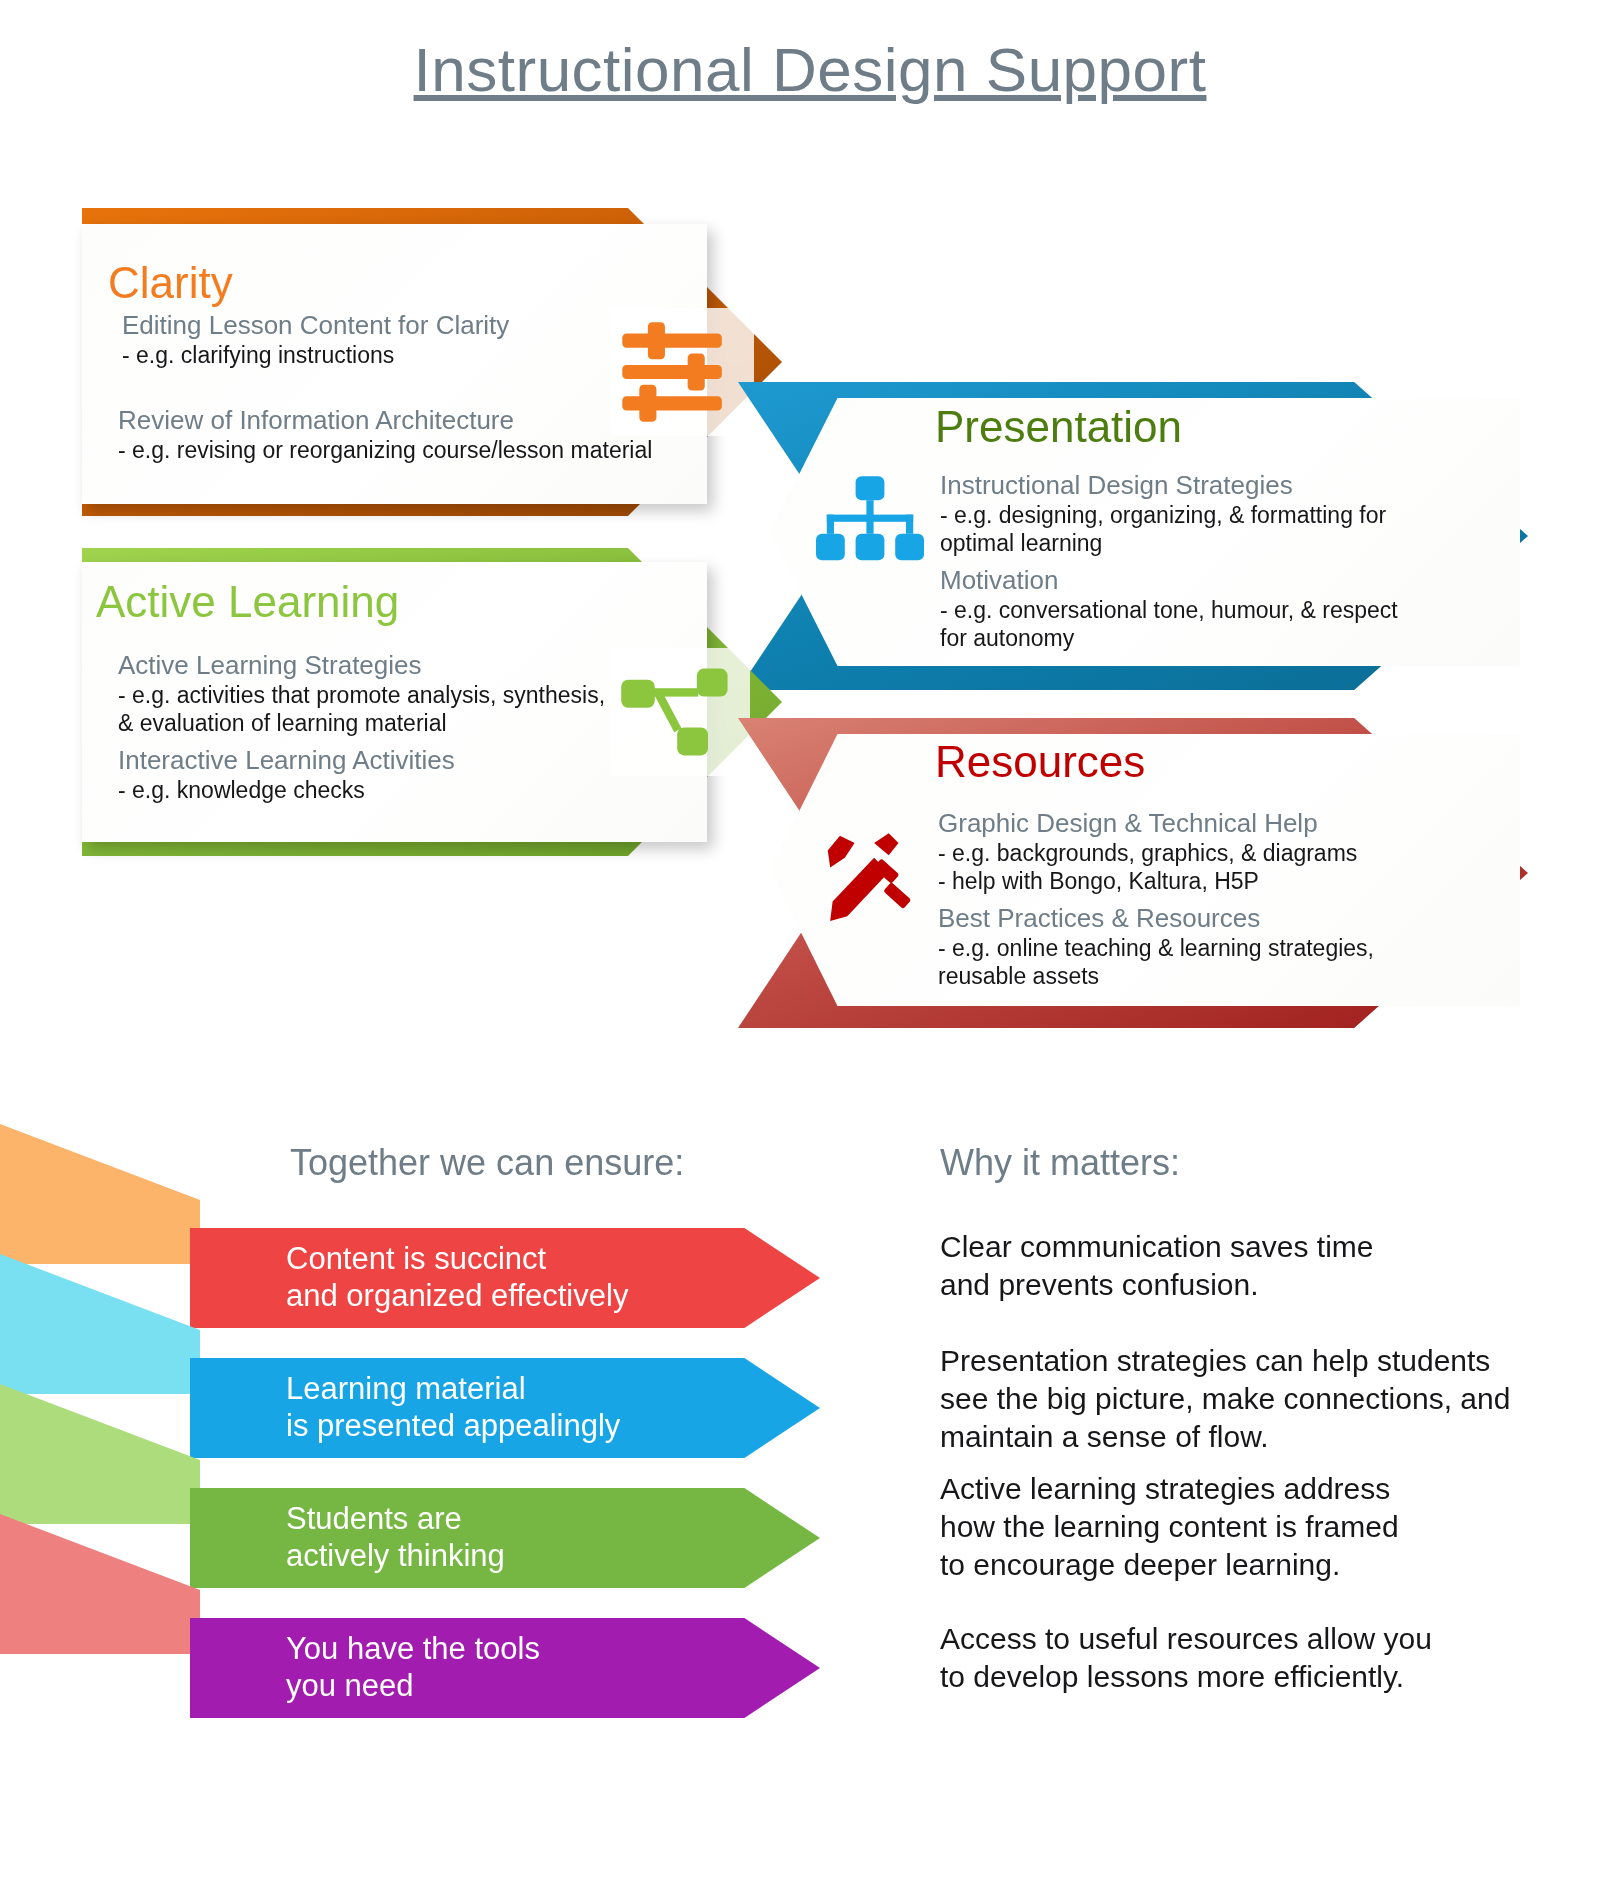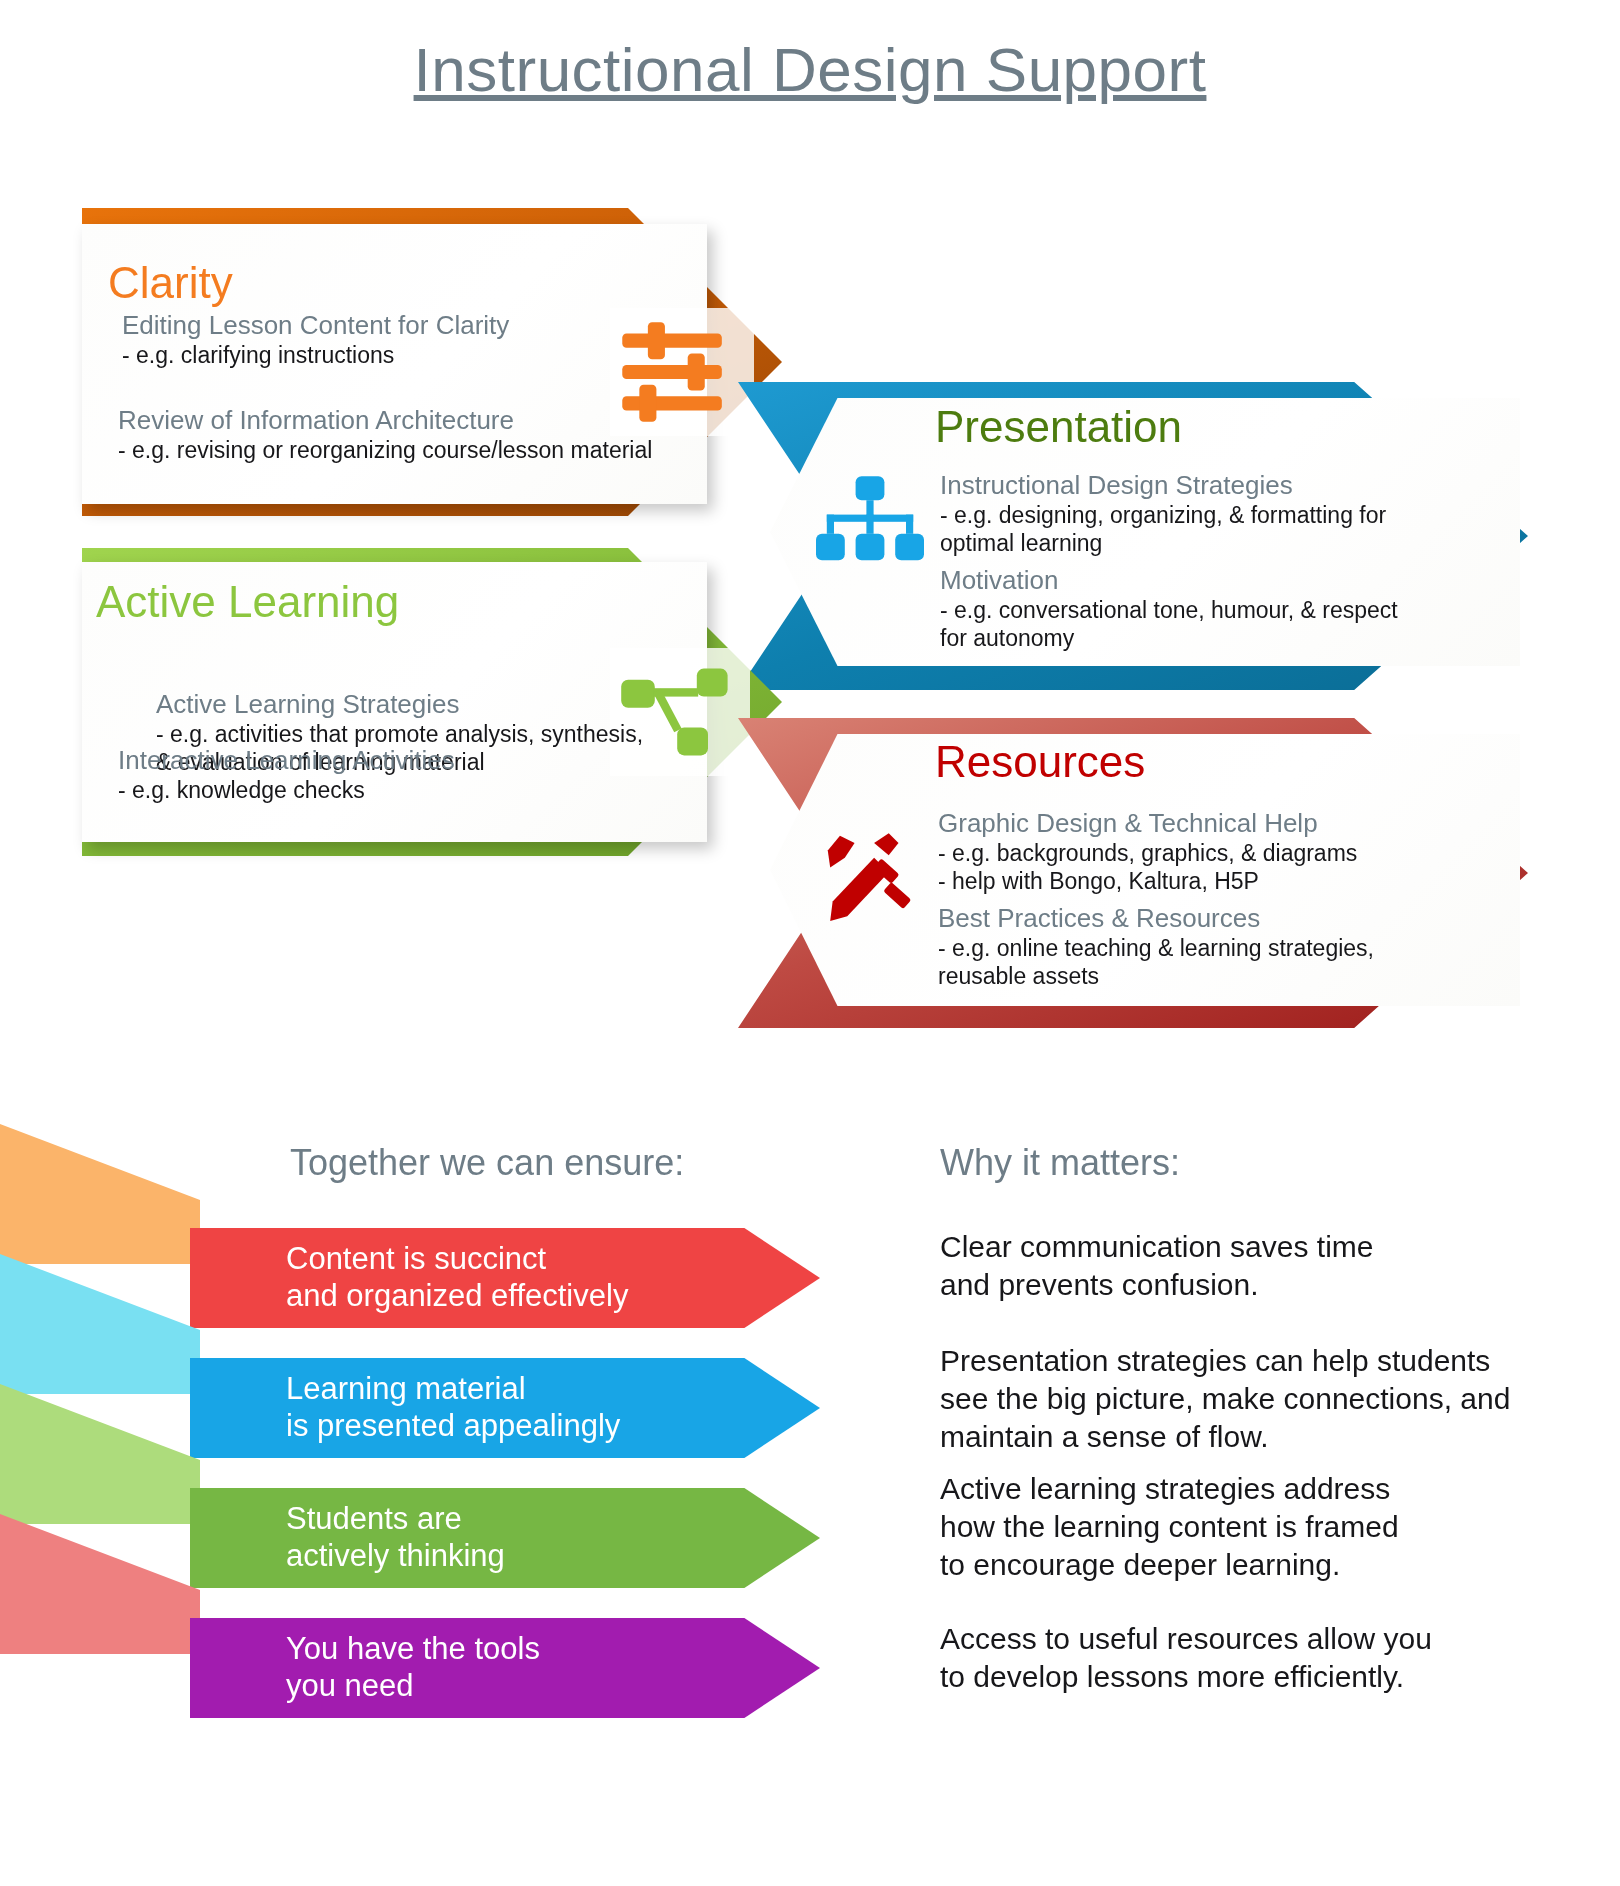--- a/index.html
+++ b/index.html
@@ -152,21 +152,21 @@
       <g fill="#8CC63F">
         <rect x="8" y="22" width="24" height="20" rx="5"></rect>
         <rect x="62" y="14" width="22" height="20" rx="5"></rect>
         <rect x="48" y="56" width="22" height="20" rx="5"></rect>
         <rect x="31" y="28" width="32" height="6"></rect>
         <rect x="38" y="28" width="6" height="32" transform="rotate(-28 41 44)"></rect>
       </g>
     </svg>
   </div>
   <div class="cat-title" style="left:96px; top:580px; color:#8CC63F;">Active Learning</div>
-  <div class="txtblock" style="left:118px; top:689px; width:500px;margin-left:38px;">
+  <div class="txtblock" style="left:118px; top:650px; width:500px;">
     <div class="sub-h">Active Learning Strategies</div>
     <div class="sub-b">- e.g.  activities that promote analysis, synthesis, &amp; evaluation of learning material</div>
   </div>
   <div class="txtblock" style="left:118px; top:745px; width:560px;">
     <div class="sub-h">Interactive Learning Activities</div>
     <div class="sub-b">- e.g. knowledge checks</div>
   </div>
 
   <div class="chev left-notch" style="left:738px; top:718px; width:790px; height:310px;
               background:linear-gradient(160deg,#D98274 0%,#BE4A43 45%,#9C1A18 100%);"></div>

